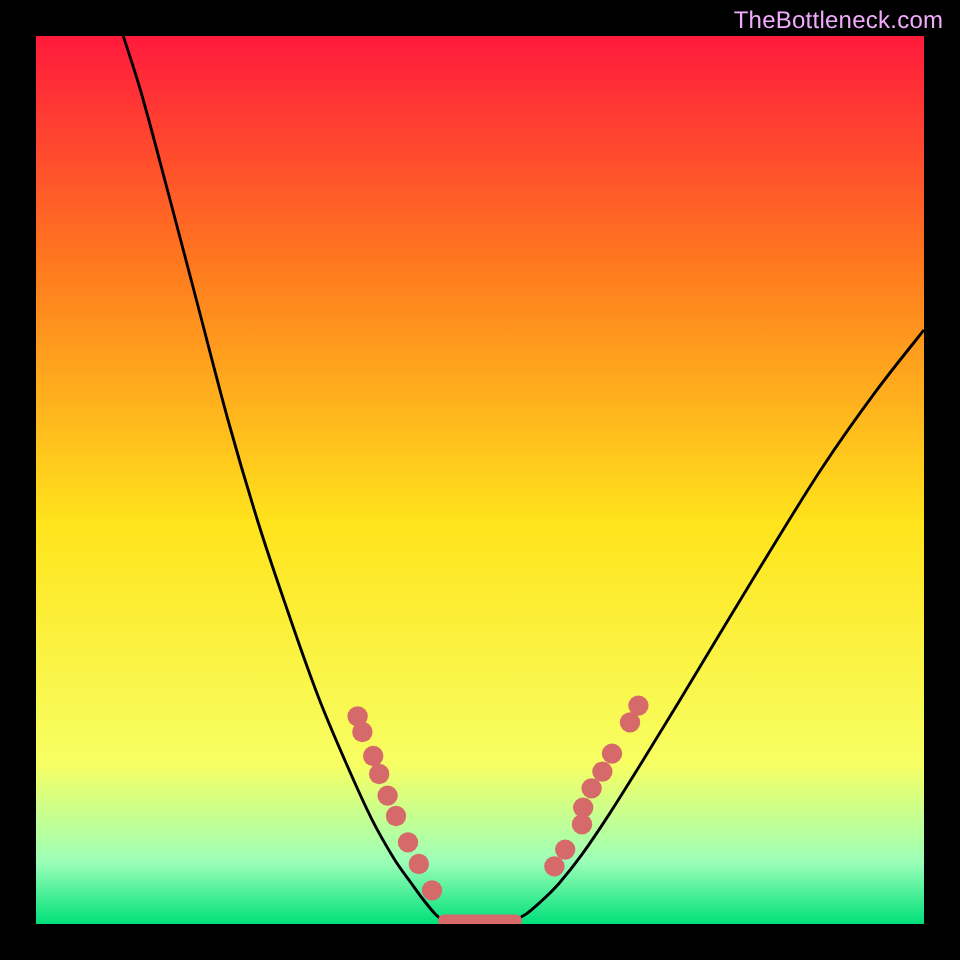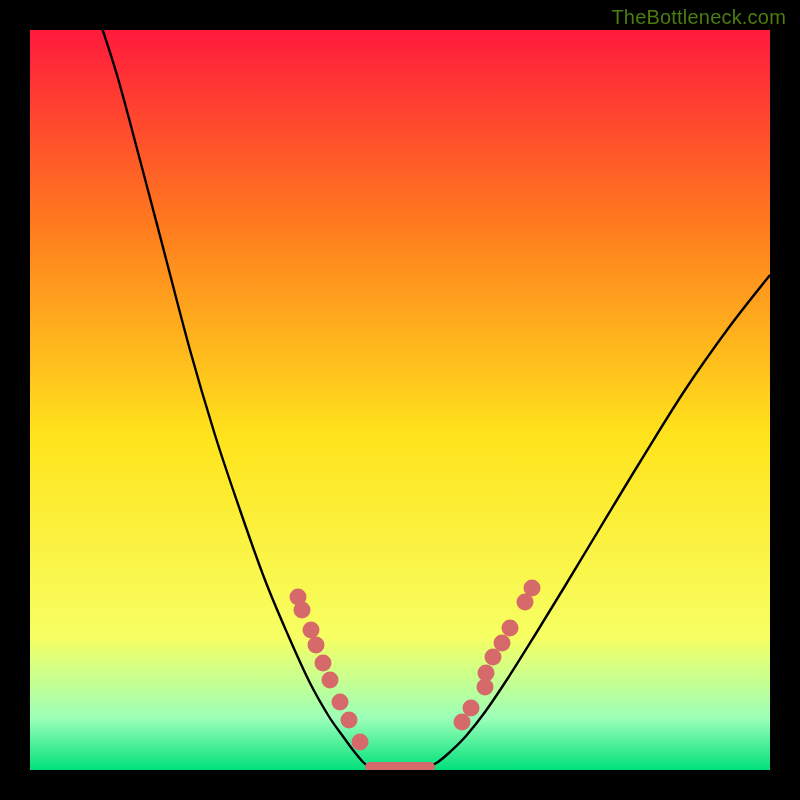--- a/index.html
+++ b/index.html
@@ -22,21 +22,21 @@
     top: 30px;
     left: 30px;
     width: 740px;
     height: 740px;
     overflow: hidden;
   }
   .watermark {
     position: absolute;
     top: 6px;
     right: 14px;
-    color: #4d7c0f;
+    color: #f0abfc;
     font-size: 20px;
     font-weight: 500;
     letter-spacing: 0.2px;
   }
   svg { display: block; }
 </style>
 </head>
 <body>
 
 <div class="frame">

